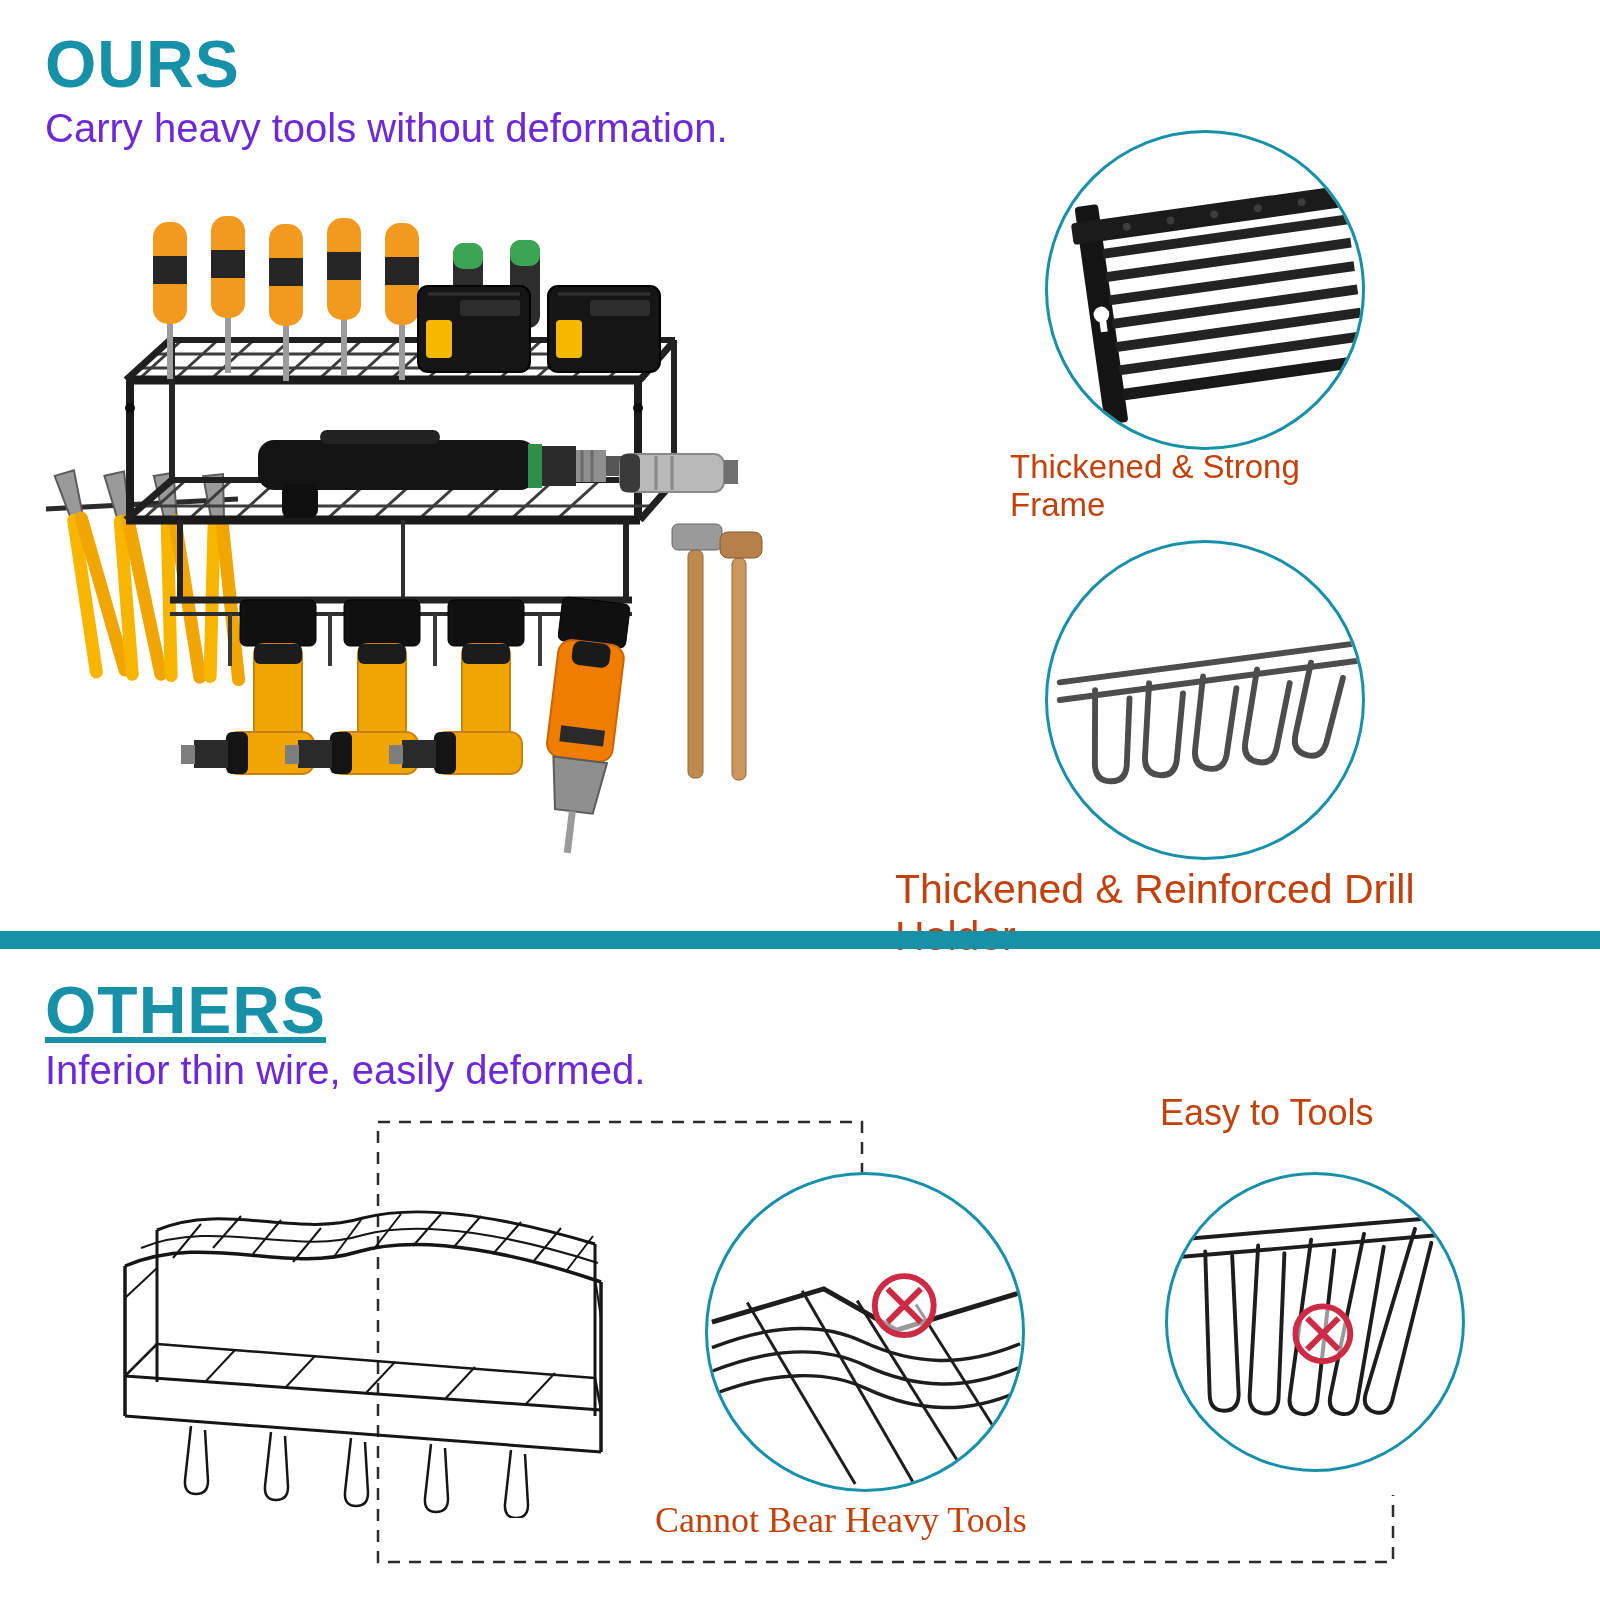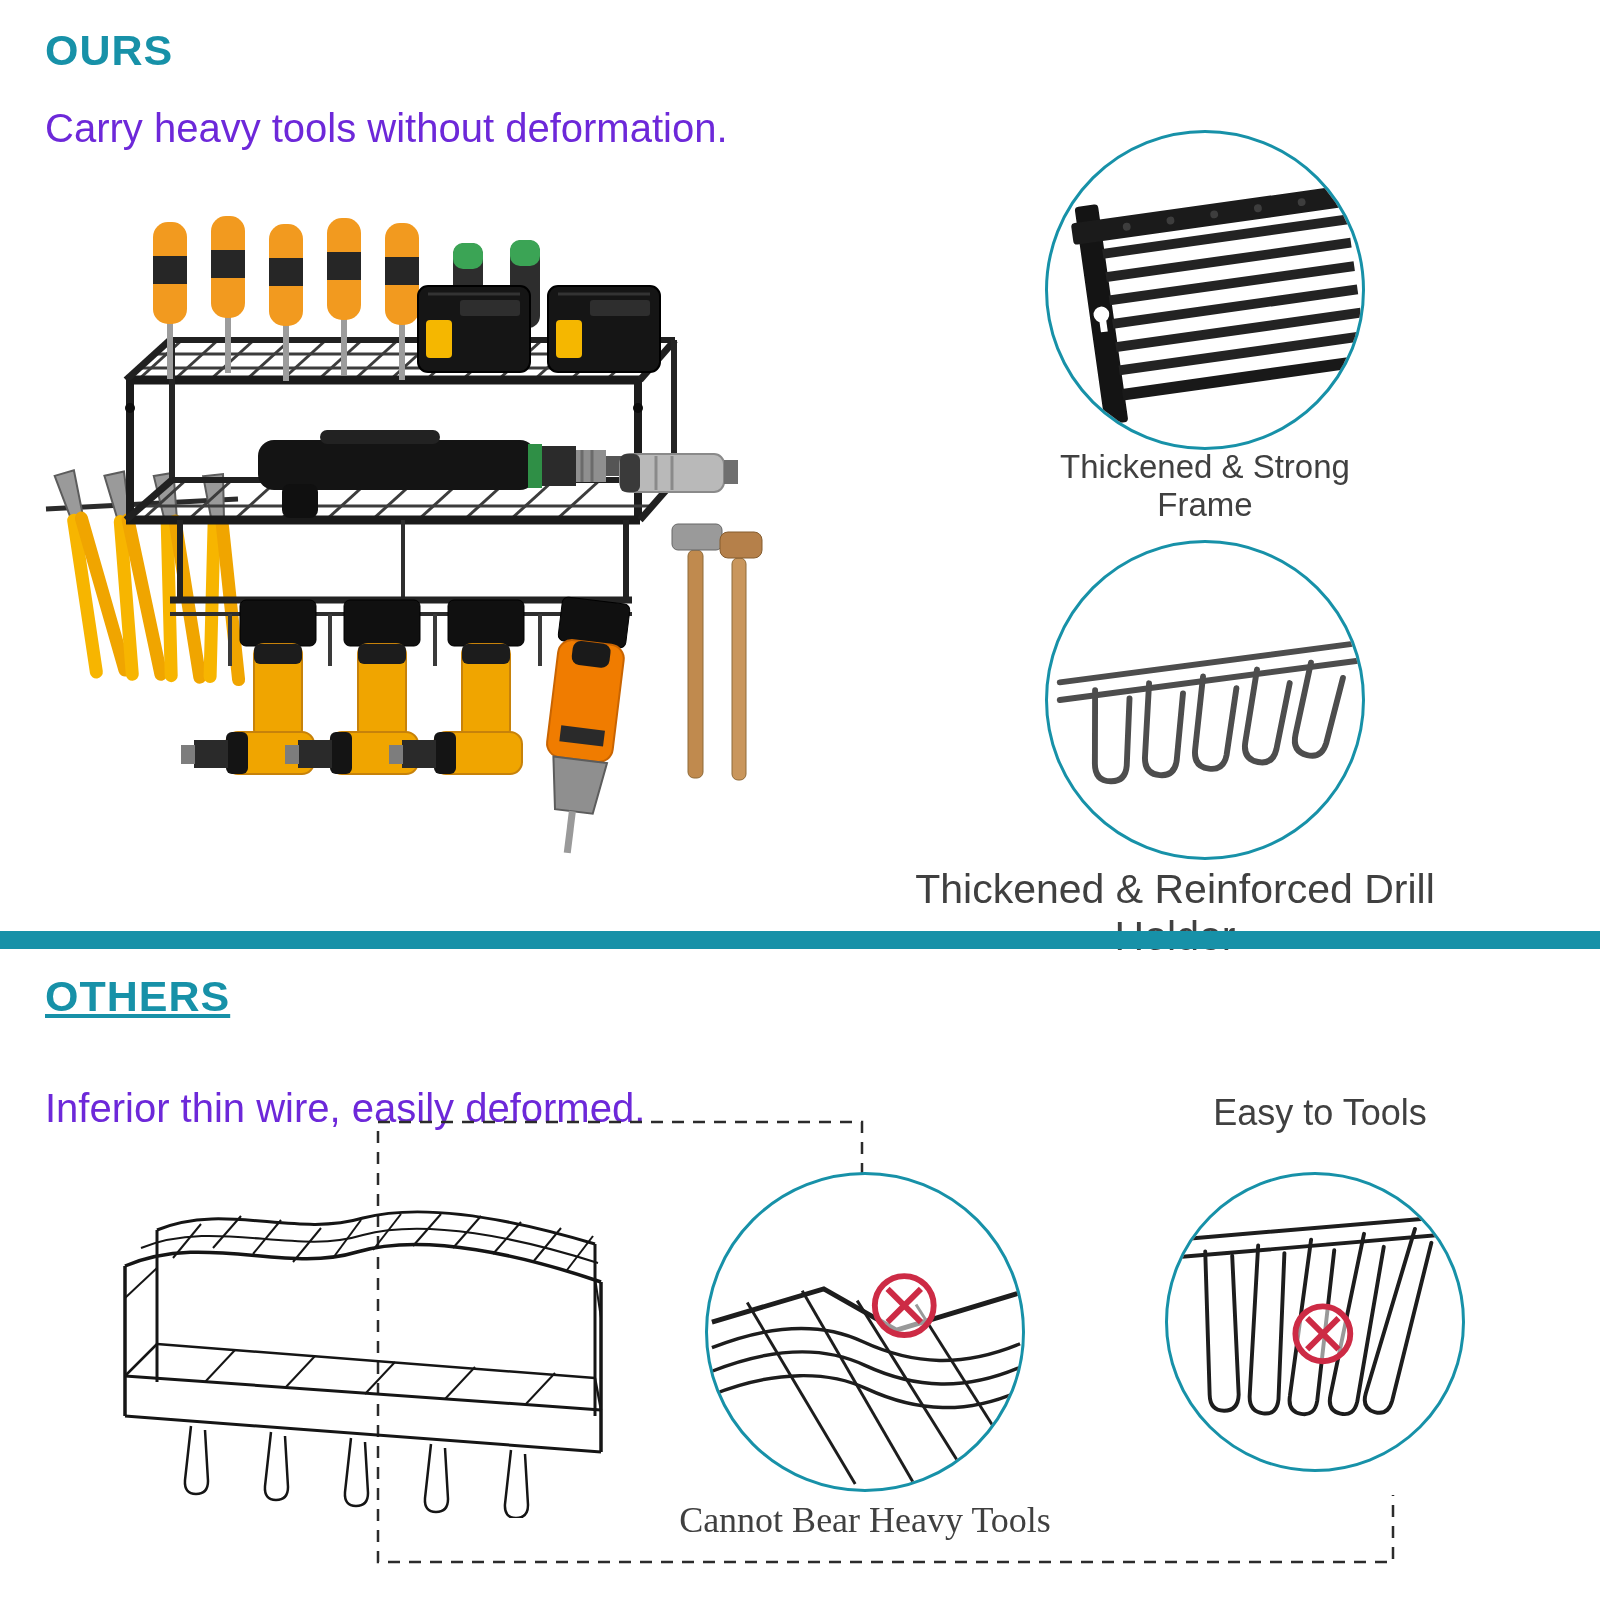--- a/index.html
+++ b/index.html
@@ -2,28 +2,28 @@
 <html style="--accent: #1791A8; --error: #CD2B45; --text: #111111;"><head>
 <meta charset="utf-8">
 <style>
   * { margin:0; padding:0; box-sizing:border-box; }
   html,body { background:#ffffff; }
   .page {
     position:relative; width:1600px; height:1600px; background:#fff; overflow:hidden;
     font-family:"Liberation Sans", sans-serif; color:var(--text,#111);
   }
   .abs { position:absolute; }
-  .sec-title { font-size:43px; font-weight:800; letter-spacing:1px; color:var(--accent,#1791A8); }
+  .sec-title { font-size:66px; font-weight:800; letter-spacing:1px; color:var(--accent,#1791A8); }
   .sec-sub { font-size:40px; color:#6d28d9; }
   .callout-circle {
     position:absolute; border:3px solid var(--accent,#1791A8); border-radius:50%;
     background:#fff; overflow:hidden;
   }
   .callout-circle svg { width:100%; height:100%; display:block; }
-  .caption { position:absolute; text-align:center; color:#404040; line-height:1.15; }
+  .caption { position:absolute; color:#c2410c; line-height:1.15; }
   .divider { position:absolute; left:0; width:1600px; background:var(--accent,#1791A8); }
   .img-box svg { width:100%; height:100%; display:block; }
 </style>
 </head>
 <body>
 
 <div class="page">
 
   <section>
     <h1 class="abs sec-title" style="left:45px; top:26px;">OURS</h1>
@@ -235,21 +235,21 @@
         </g>
       </svg>
     </div>
     <div class="caption" style="left:895px; top:866px; width:560px; font-size:41px;">Thickened &amp; Reinforced Drill Holder</div>
   </section>
 
   <div class="divider" style="top:931px; height:18px;"></div>
 
   <section>
     <h1 class="abs sec-title" style="left:45px; top:972px;text-decoration:underline;">OTHERS</h1>
-    <p class="abs sec-sub" style="left:45px; top:1048px;margin-top:38px;">Inferior thin wire, easily deformed.</p>
+    <p class="abs sec-sub" style="left:45px; top:1048px;">Inferior thin wire, easily deformed.</p>
 
     <div class="caption" style="left:1160px; top:1092px; width:320px; font-size:36px;">Easy to Tools</div>
 
     <svg class="abs" style="left:0; top:950px;" width="1600" height="650" viewBox="0 0 1600 650">
       <path d="M862 225 L862 172 L378 172 L378 612 L1393 612 L1393 545" fill="none" stroke="#2b2b2b" stroke-width="2.5" stroke-dasharray="12 9"></path>
     </svg>
 
     <div class="abs img-box" style="left:95px; top:1158px; width:540px; height:360px;">
       <svg viewBox="0 0 540 360" fill="none" stroke="#151515">
         <path d="M62 72 C130 44 200 80 268 60 C330 44 420 62 500 86" stroke-width="3"></path>

